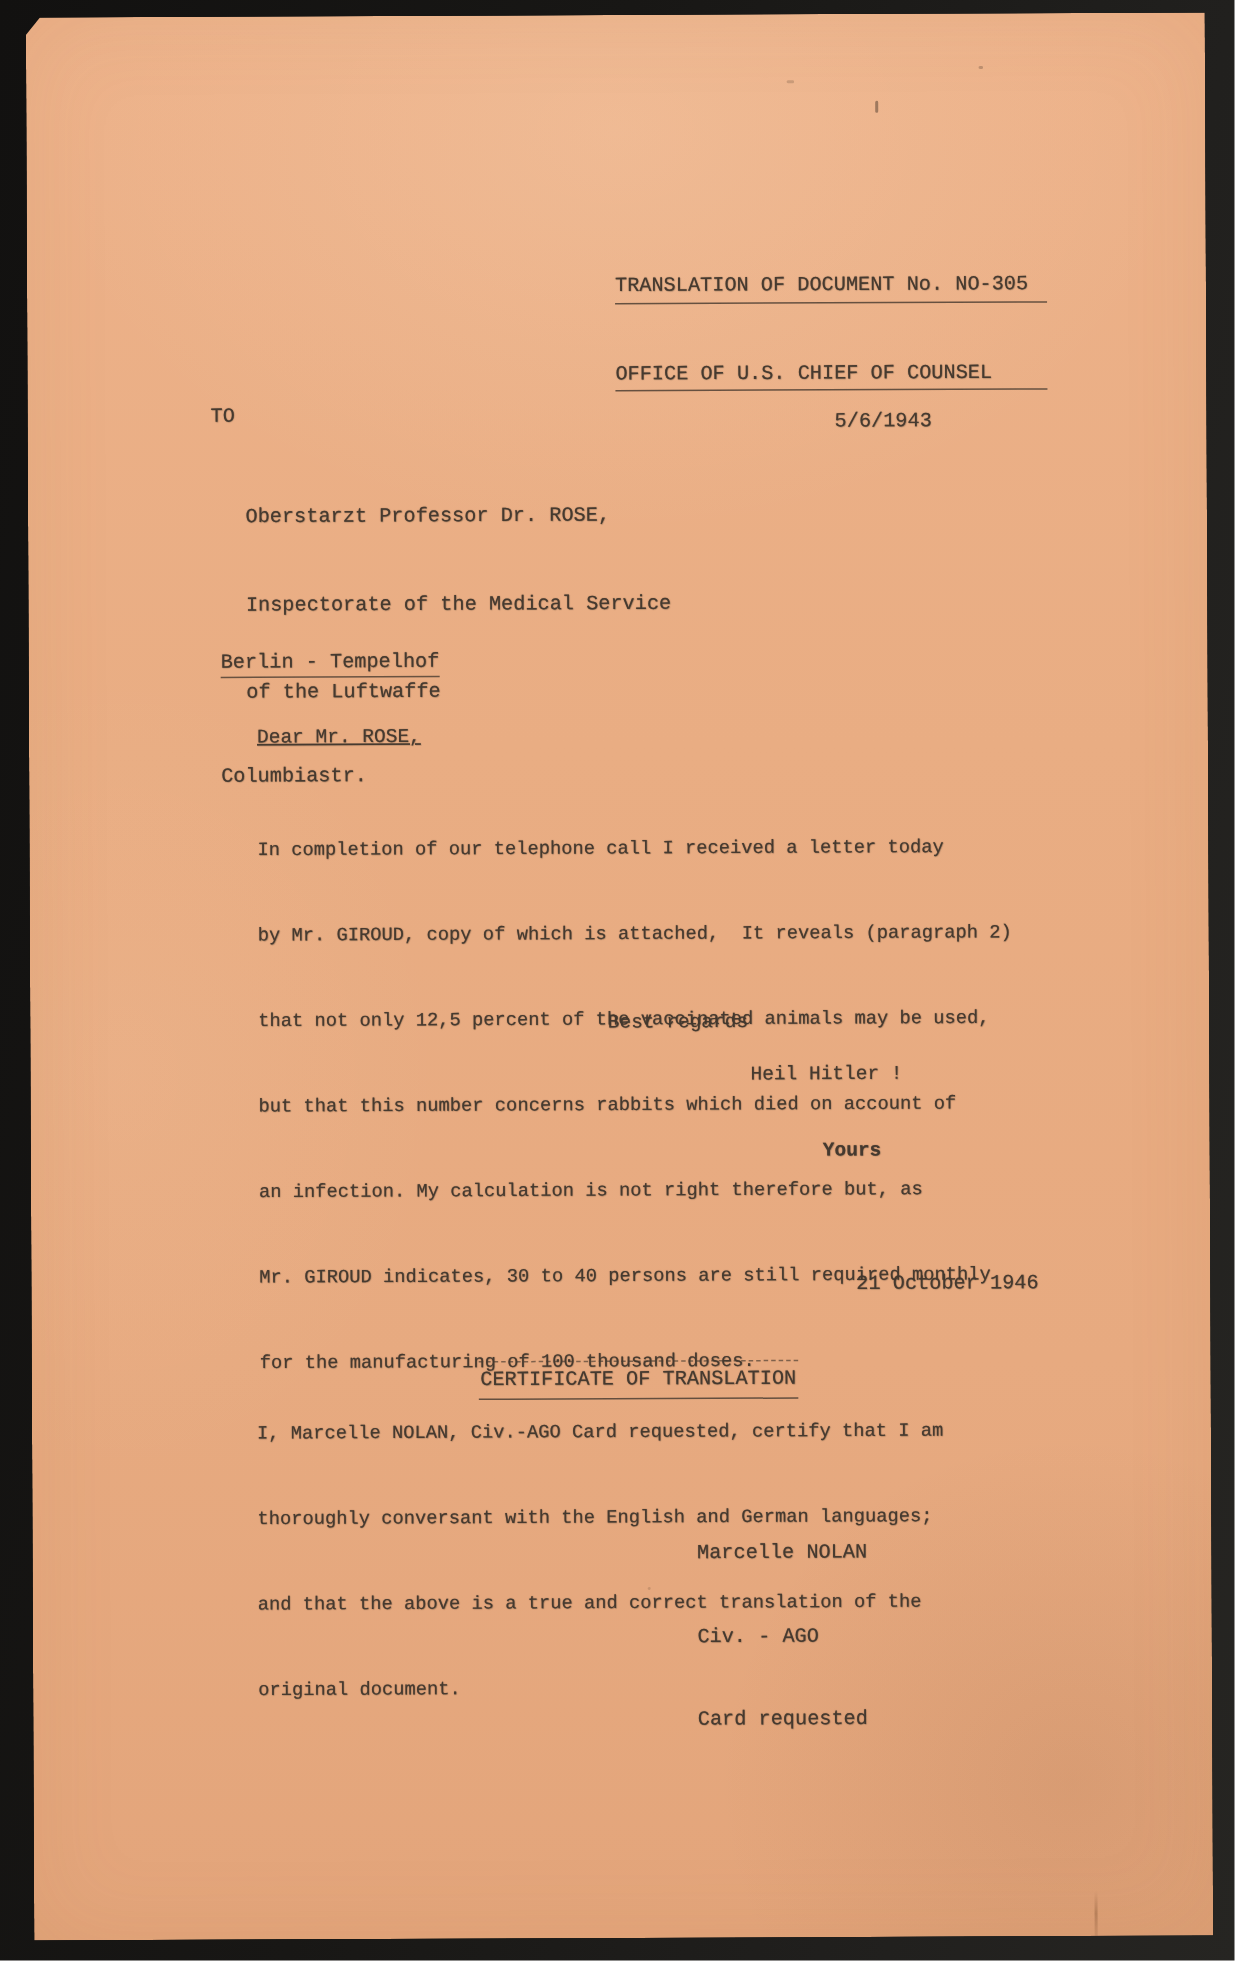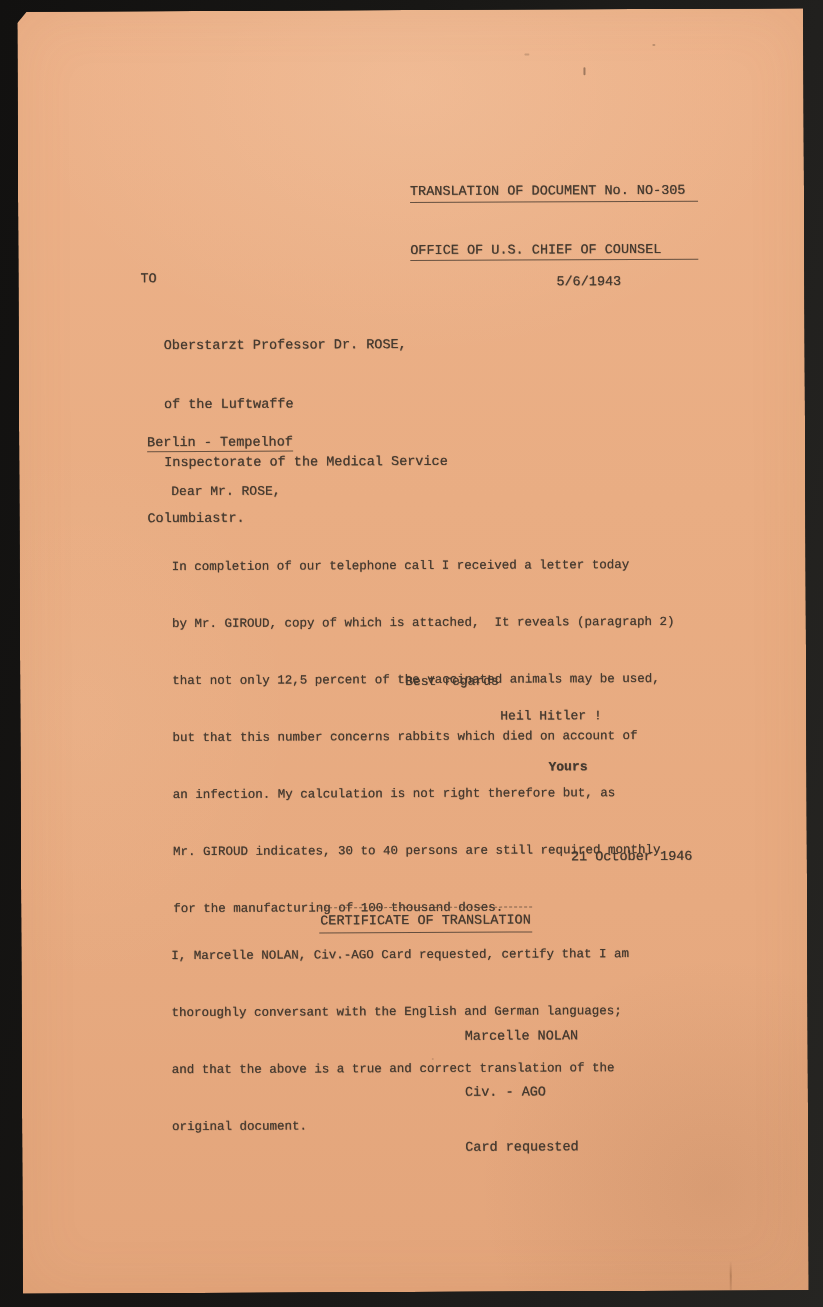--- a/index.html
+++ b/index.html
@@ -53,30 +53,30 @@
       <div class="hdr-line">TRANSLATION OF DOCUMENT No. NO-305</div>
       <div class="hdr-line">OFFICE OF U.S. CHIEF OF COUNSEL</div>
     </div>
 
     <div class="t sz-lg" style="left:538px;top:227px;margin-top:36px;">5/6/1943</div>
 
     <div class="t sz-lg" style="left:122px;top:258px;">TO</div>
 
     <div class="t sz-lg" style="left:122px;top:286px;line-height:19.5px;margin-left:23px;">
       <div>Oberstarzt Professor Dr. ROSE,</div>
+      <div>Inspectorate of the Medical Service</div>
       <div>of the Luftwaffe</div>
-      <div>Inspectorate of the Medical Service</div>
     </div>
 
     <div class="t sz-lg" style="left:128px;top:384px;">
       <div><span class="ul">Berlin - Tempelhof</span></div>
       <div style="margin-top:19px;">Columbiastr.</div>
     </div>
 
-    <div class="t" style="left:152px;top:471px;">Dear Mr. ROSE,</div>
+    <div class="t" style="left:152px;top:471px;text-decoration:underline;">Dear Mr. ROSE,</div>
 
     <div class="t sz-sm" style="left:152px;top:509px;">
       <div>In completion of our telephone call I received a letter today</div>
       <div>by Mr. GIROUD, copy of which is attached,  It reveals (paragraph 2)</div>
       <div>that not only 12,5 percent of the vaccinated animals may be used,</div>
       <div>but that this number concerns rabbits which died on account of</div>
       <div>an infection. My calculation is not right therefore but, as</div>
       <div>Mr. GIROUD indicates, 30 to 40 persons are still required monthly</div>
       <div>for the manufacturing of 100 thousand doses.</div>
     </div>

